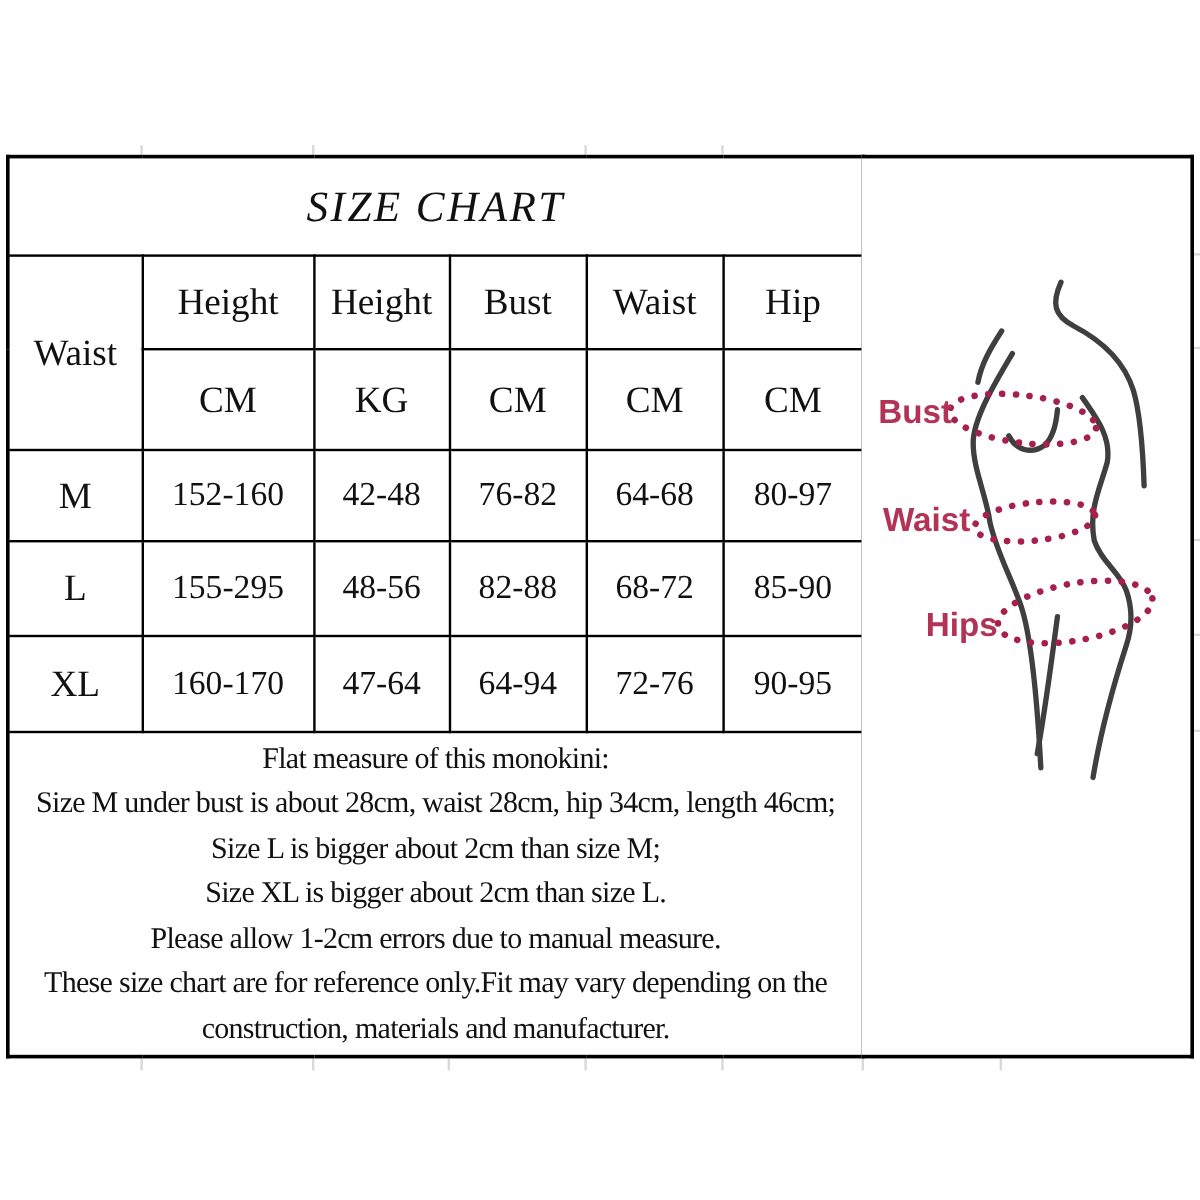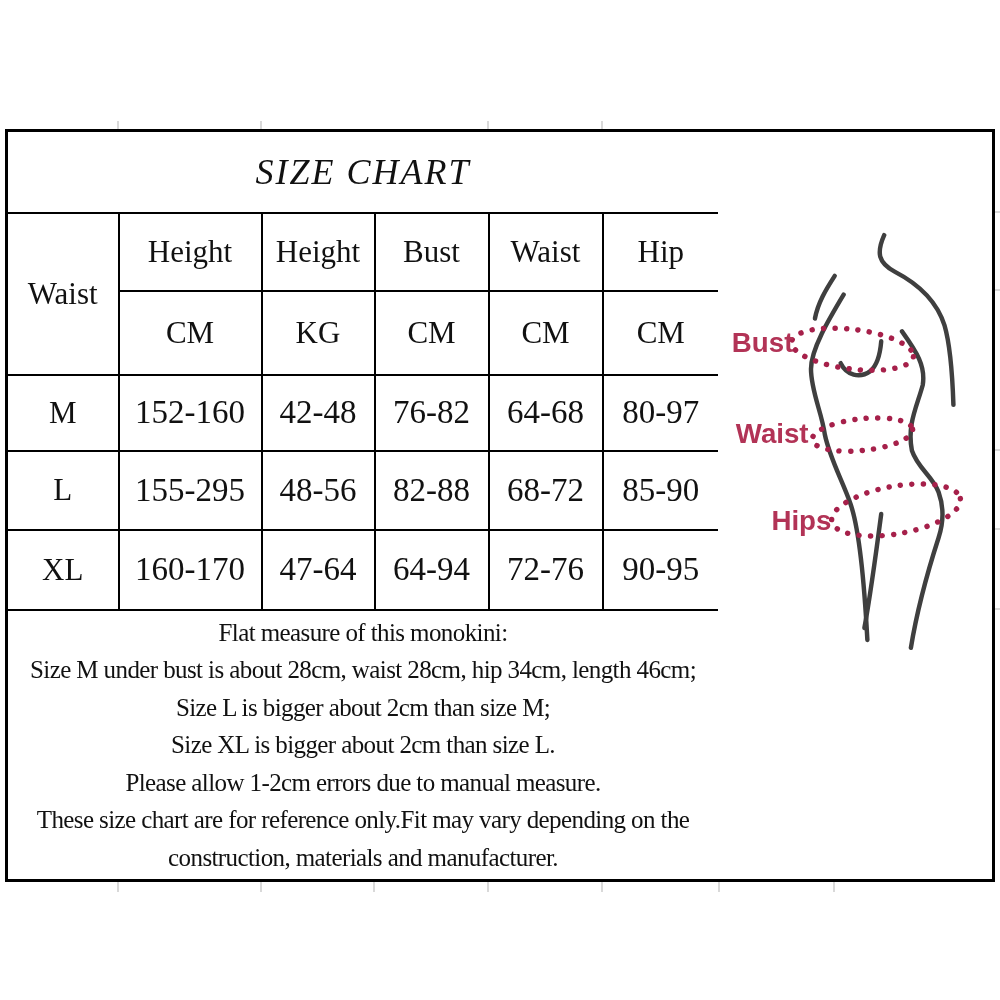--- a/index.html
+++ b/index.html
@@ -34,21 +34,21 @@
   }
   td.title-cell {
     font-size: 36px;
     letter-spacing: 2px;
     border-bottom-width: 3px;
     font-style: italic;
   }
   td.head-cell   { font-size: 31px; margin-top: 24px; }
   td.unit-cell   { font-size: 31px; }
   td.size-cell   { font-size: 31px; }
-  td.value-cell  { font-size: 33px; }
+  td.value-cell  { font-size: 28px; }
   td.notes-cell {
     text-align: left;
     vertical-align: top;
     padding: 5px 6px 0 7px;
     font-size: 25px;
     letter-spacing: -0.6px;
     line-height: 37.5px;
   }
   .note-line { white-space: nowrap; }
 

